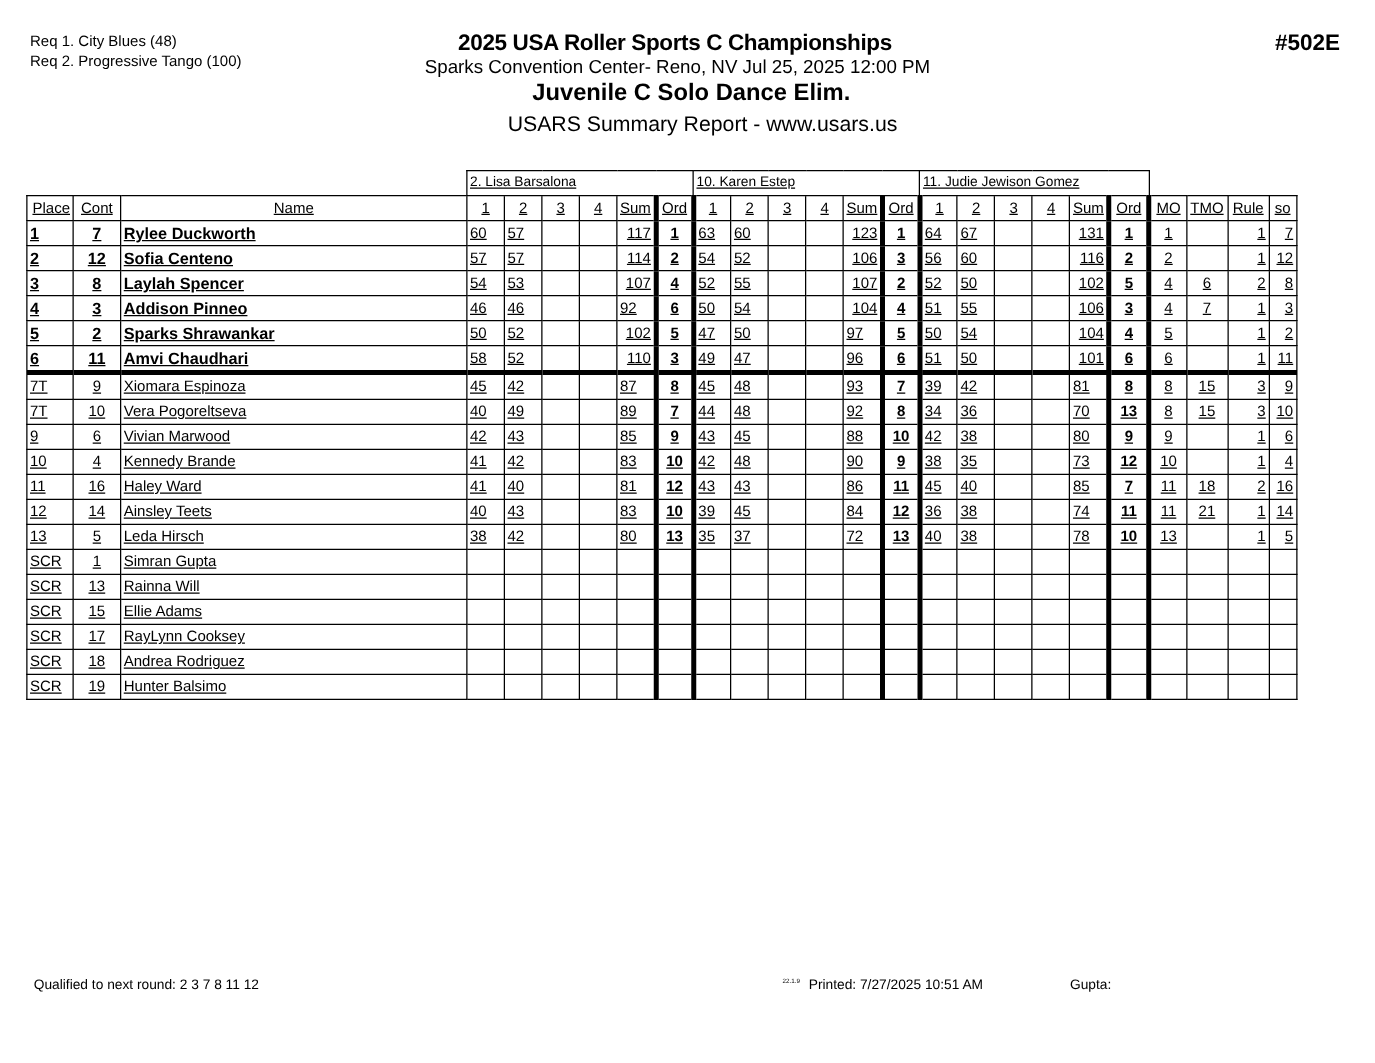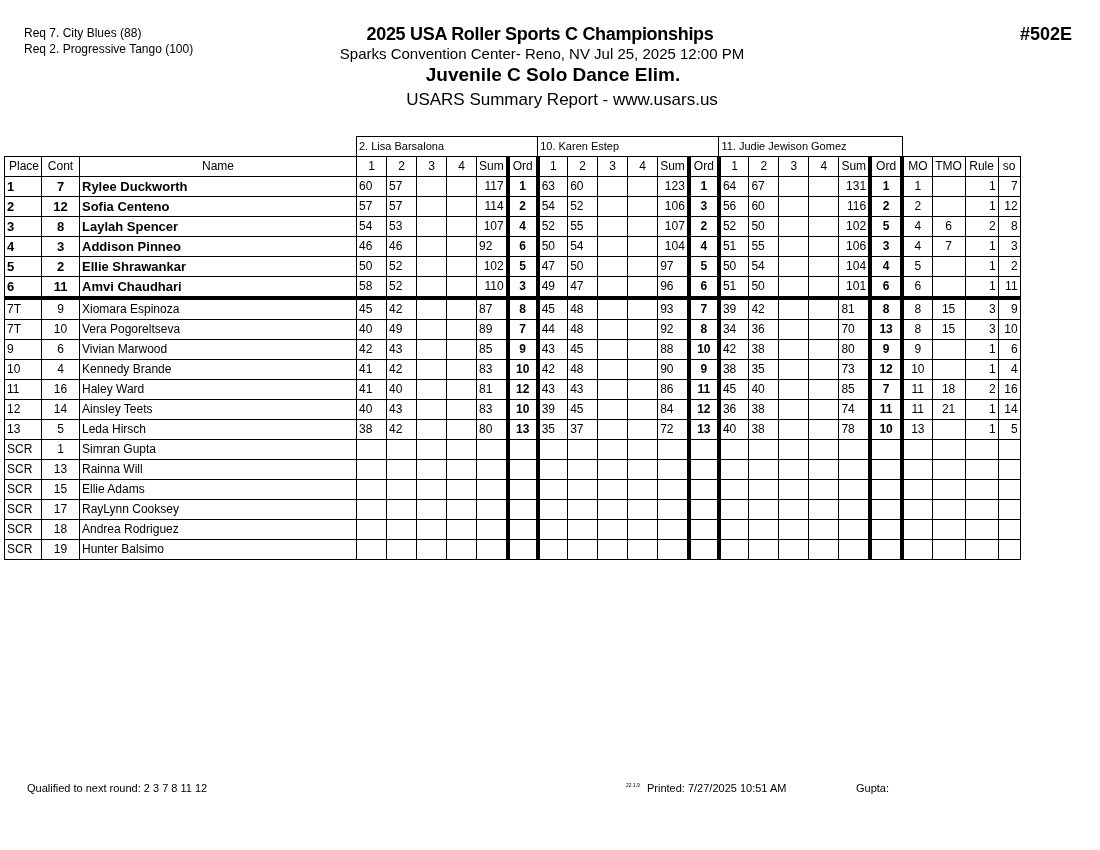--- a/index.html
+++ b/index.html
@@ -7,41 +7,41 @@
          font-family:"Liberation Sans", sans-serif; color:#000; }
   .abs { position:absolute; }
   .req { left:24px; font-size:12px; line-height:16px; }
   .title { left:0; width:1100px; text-align:center; }
   .t1 { top:24px; font-size:18px; font-weight:bold; letter-spacing:-0.3px; left:-10px; }
   .t2 { top:45px; font-size:15px; left:-8px; }
   .t3 { top:64px; font-size:19px; font-weight:bold; left:3px; }
   .t4 { top:90px; font-size:17px; left:0px;margin-left:12px; }
   .eventno { left:1020px; top:24px; font-size:18px; font-weight:bold; }
 
-  table.grid { position:absolute; left:4px; top:136px; border-collapse:collapse; table-layout:fixed; }
+  table.grid { position:absolute; left:21px; top:136px; border-collapse:collapse; table-layout:fixed;text-decoration:underline; }
   table.grid td { border:1px solid #000; font-size:12px; height:19px; padding:0 2px; white-space:nowrap; overflow:hidden; line-height:19px; }
   table.grid tr.hdr-judge td { height:19px; font-size:11px; }
   table.grid tr.hdr-judge td.blank { border:none; }
   table.grid tr.hdr-col td { text-align:center; font-size:12px; }
   table.grid tr.hdr-col td.name { text-align:center; }
   table.grid tr.hdr-col td.place { text-align:right; }
   .c { text-align:center; }
   .r { text-align:right; }
   .b { font-weight:bold; }
   .thickL { border-left:4px solid #000 !important; }
   .thickR { border-right:4px solid #000 !important; }
   tr.bold td.pl, tr.bold td.ct, tr.bold td.nm { font-weight:bold; font-size:13px; }
   tr.cut td { border-bottom:4px solid #000 !important; }
   .footer { top:782px; font-size:11px; }
   .tiny { font-size:5px; vertical-align:top; }
 </style>
 </head>
 <body>
 
-<div class="abs req" style="top:25px">Req  7.  City Blues (88)</div>
+<div class="abs req" style="top:25px">Req  1.  City Blues (48)</div>
 <div class="abs req" style="top:41px">Req  2.  Progressive Tango (100)</div>
 
 <div class="abs title t1">2025 USA Roller Sports C Championships</div>
 <div class="abs title t2">Sparks Convention Center- Reno, NV  Jul 25, 2025  12:00 PM</div>
 <div class="abs title t3">Juvenile C Solo Dance Elim.</div>
 <div class="abs title t4">USARS Summary Report - www.usars.us</div>
 <div class="abs eventno">#502E</div>
 
 <table class="grid">
   <colgroup>
@@ -210,21 +210,21 @@
         <td class="r">106</td>
         <td class="thickL thickR c b">3</td>
         <td class="c">4</td>
         <td class="c">7</td>
         <td class="r">1</td>
         <td class="r">3</td>
       </tr>
       <tr class="bold">
         <td class="pl">5</td>
         <td class="ct c">2</td>
-        <td class="nm">Ellie Shrawankar</td>
+        <td class="nm">Sparks Shrawankar</td>
         <td>50</td>
         <td>52</td>
         <td></td>
         <td></td>
         <td class="r">102</td>
         <td class="thickL thickR c b">5</td>
         <td>47</td>
         <td>50</td>
         <td></td>
         <td></td>

